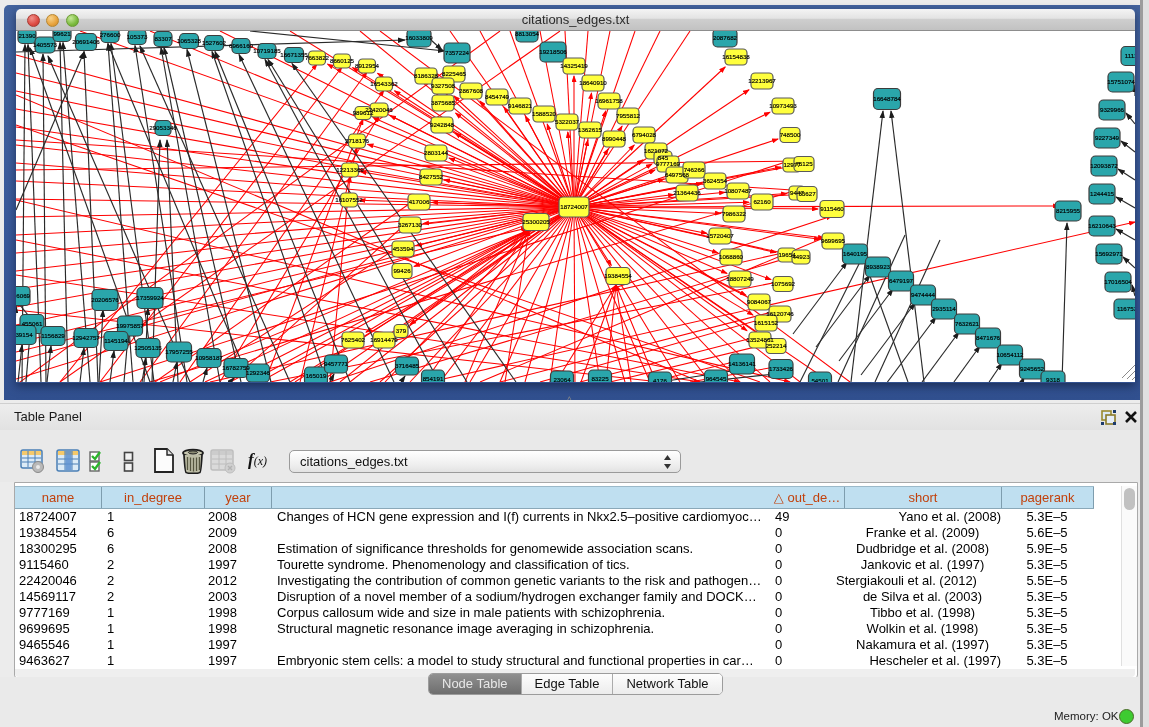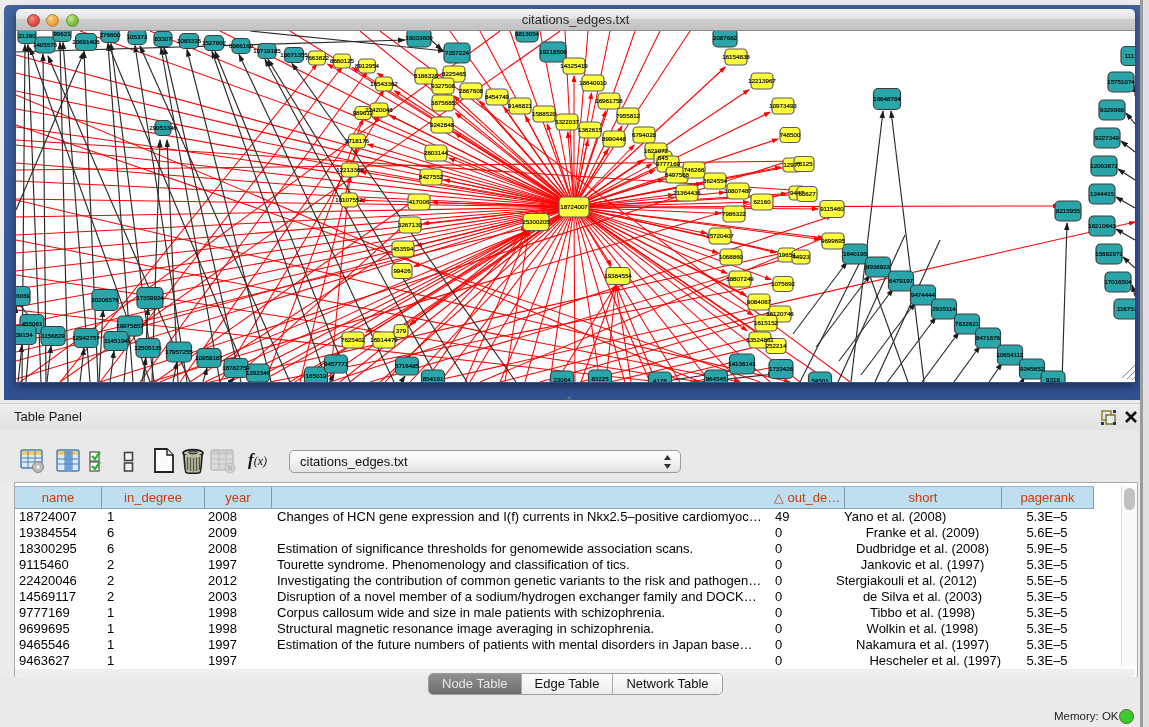--- a/index.html
+++ b/index.html
@@ -694,21 +694,21 @@
     </div>
  <div id="tbot"></div>
 </div>
 <div class="abs" style="left:0;top:0;width:1149px;height:727px;pointer-events:none">
 <div class="tr" style="top:508px">
       <span style="left:19px">18724007</span>
       <span style="left:107px">1</span>
       <span style="left:208px">2008</span>
       <span style="left:277px">Changes of HCN gene expression and I(f) currents in Nkx2.5–positive cardiomyoc…</span>
       <span style="left:775px">49</span>
-      <span style="left:844px;width:157px;text-align:left">Yano et al. (2008)</span>
+      <span style="left:844px;width:157px;text-align:right">Yano et al. (2008)</span>
       <span style="left:1001px;width:92px;text-align:center">5.3E–5</span>
     </div>
 <div class="tr" style="top:524px">
       <span style="left:19px">19384554</span>
       <span style="left:107px">6</span>
       <span style="left:208px">2009</span>
       <span style="left:775px">0</span>
       <span style="left:844px;width:157px;text-align:center">Franke et al. (2009)</span>
       <span style="left:1001px;width:92px;text-align:center">5.6E–5</span>
     </div>
@@ -763,29 +763,29 @@
       <span style="left:208px">1998</span>
       <span style="left:277px">Structural magnetic resonance image averaging in schizophrenia.</span>
       <span style="left:775px">0</span>
       <span style="left:844px;width:157px;text-align:center">Wolkin et al. (1998)</span>
       <span style="left:1001px;width:92px;text-align:center">5.3E–5</span>
     </div>
 <div class="tr" style="top:636px">
       <span style="left:19px">9465546</span>
       <span style="left:107px">1</span>
       <span style="left:208px">1997</span>
-      <span style="left:277px">Estimation of the future numbers of patients with mental disorders in Japan base…</span>
       <span style="left:775px">0</span>
       <span style="left:844px;width:157px;text-align:center">Nakamura et al. (1997)</span>
       <span style="left:1001px;width:92px;text-align:center">5.3E–5</span>
     </div>
 <div class="tr" style="top:652px">
       <span style="left:19px">9463627</span>
       <span style="left:107px">1</span>
       <span style="left:208px">1997</span>
+      <span style="left:277px">Embryonic stem cells: a model to study structural and functional properties in car…</span>
       <span style="left:775px">0</span>
       <span style="left:844px;width:157px;text-align:right">Hescheler et al. (1997)</span>
       <span style="left:1001px;width:92px;text-align:center">5.3E–5</span>
     </div>
 </div>
 
 <div class="abs" id="footer"></div>
 <div id="segs" class="abs">
  <div class="sel">Node Table</div>
     <div>Edge Table</div>

